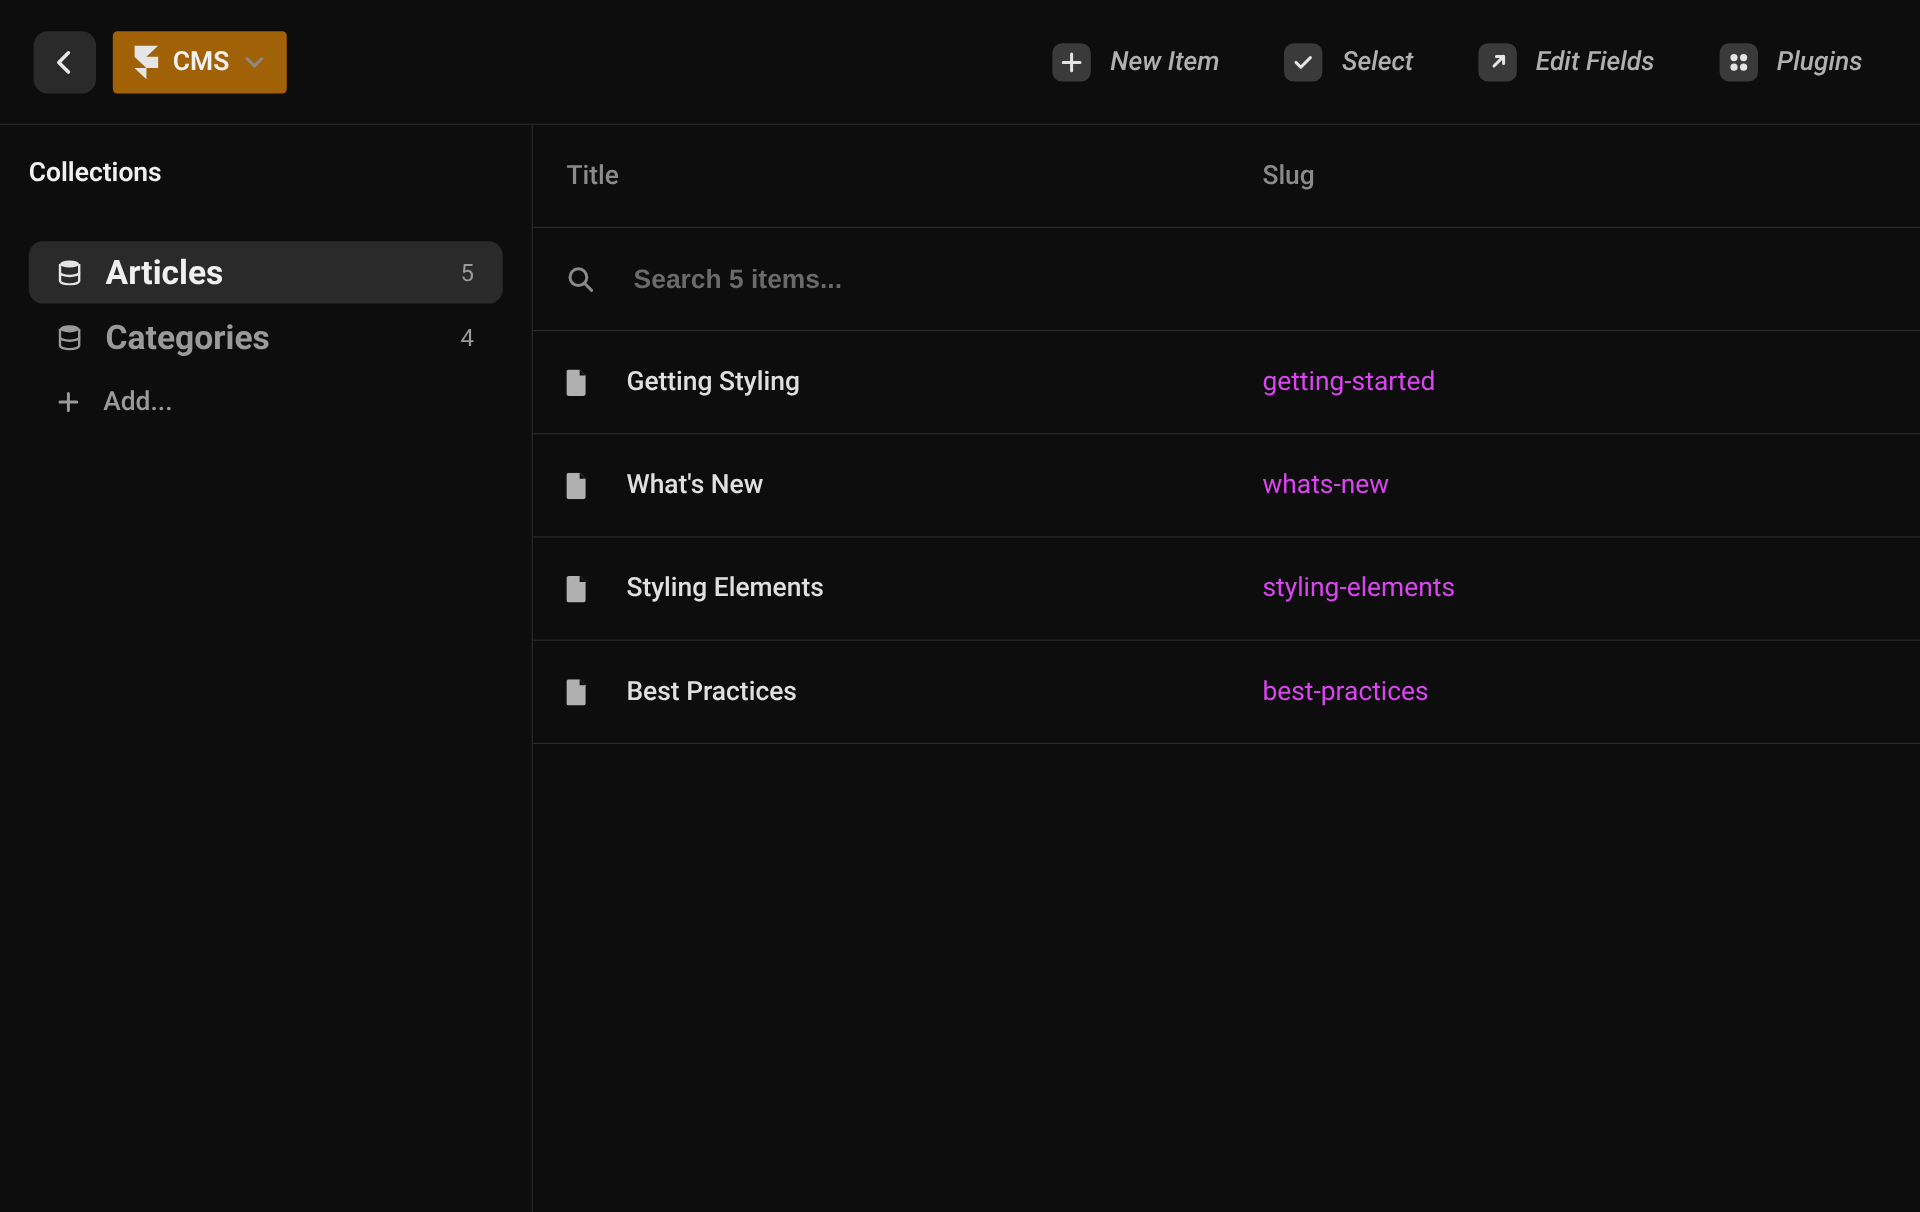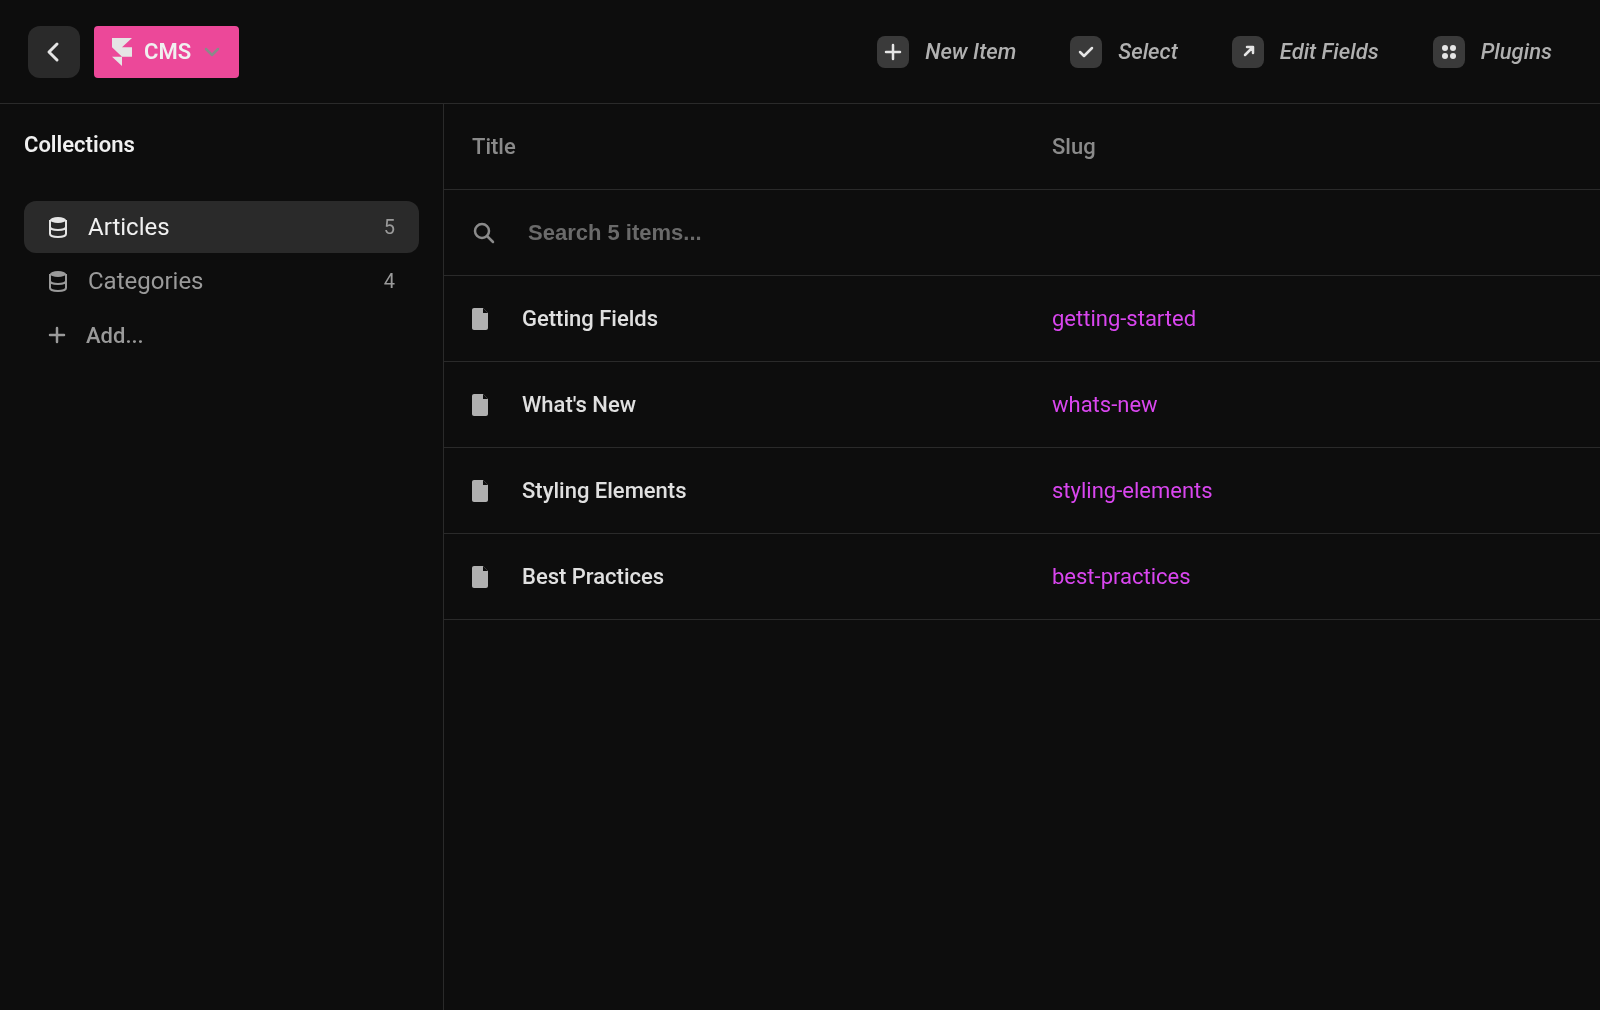--- a/index.html
+++ b/index.html
@@ -41,21 +41,21 @@
   display: flex;
   align-items: center;
   justify-content: center;
   cursor: pointer;
 }
 
 .cms-selector {
   display: flex;
   align-items: center;
   gap: 12px;
-  background: #ec4899;
+  background: #a16207;
   border-radius: 4px;
   padding: 0 18px;
   height: 52px;
   cursor: pointer;
 }
 
 .cms-selector .logo-icon {
   display: flex;
   align-items: center;
   justify-content: center;
@@ -131,22 +131,22 @@
   background: #2a2a2a;
 }
 
 .collection-item .col-icon {
   display: flex;
   align-items: center;
   justify-content: center;
 }
 
 .collection-item .col-label {
-  font-size: 24px;
-  font-weight: 400;
+  font-size: 28px;
+  font-weight: 700;
   flex: 1;
 }
 
 .collection-item.active .col-label {
   color: #f0f0f0;
 }
 
 .collection-item:not(.active) .col-label {
   color: #9a9a9a;
 }
@@ -375,21 +375,21 @@
         <input class="search-input" type="text" placeholder="Search 5 items..." style="">
       </div>
 
       <div class="item-row">
         <span class="item-icon">
           <svg width="18" height="22" viewBox="0 0 18 22" fill="#b0b0b0">
             <path d="M2 0 H11 L16 5 V20 C16 21.1 15.1 22 14 22 H2 C0.9 22 0 21.1 0 20 V2 C0 0.9 0.9 0 2 0 Z"></path>
             <path d="M11 0 V5 H16" fill="#0d0d0d"></path>
           </svg>
         </span>
-        <span class="item-title">Getting Fields</span>
+        <span class="item-title">Getting Styling</span>
         <span class="item-slug">getting-started</span>
       </div>
 
       <div class="item-row">
         <span class="item-icon">
           <svg width="18" height="22" viewBox="0 0 18 22" fill="#b0b0b0">
             <path d="M2 0 H11 L16 5 V20 C16 21.1 15.1 22 14 22 H2 C0.9 22 0 21.1 0 20 V2 C0 0.9 0.9 0 2 0 Z"></path>
             <path d="M11 0 V5 H16" fill="#0d0d0d"></path>
           </svg>
         </span>

